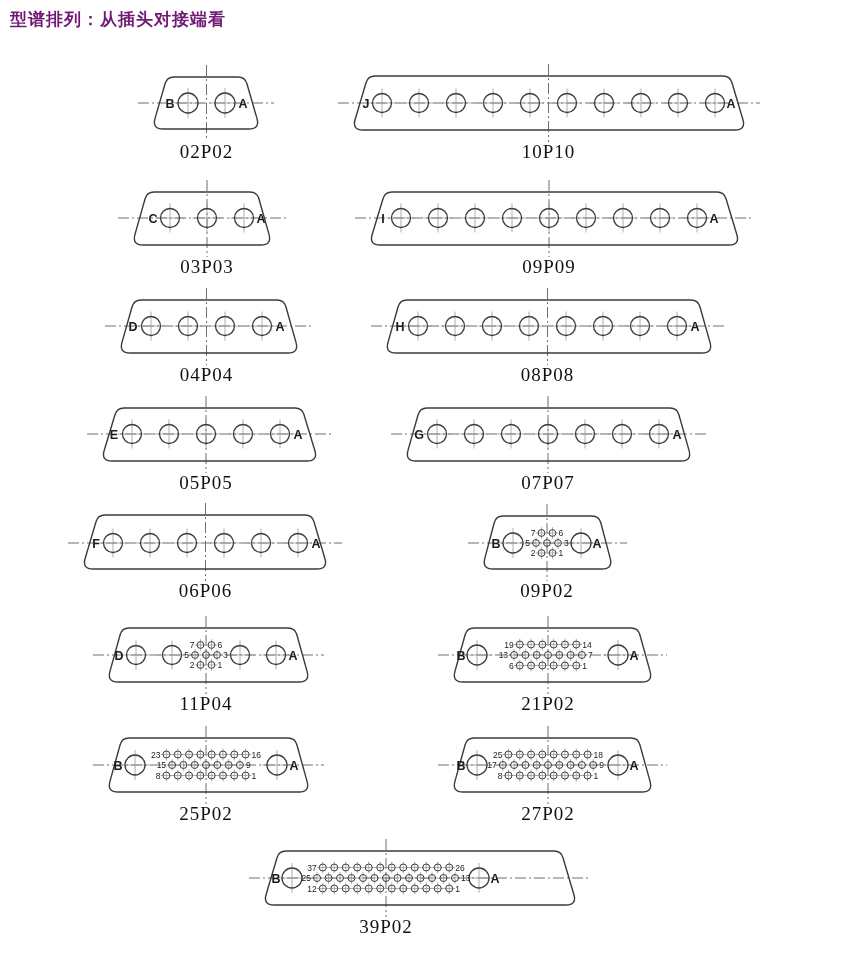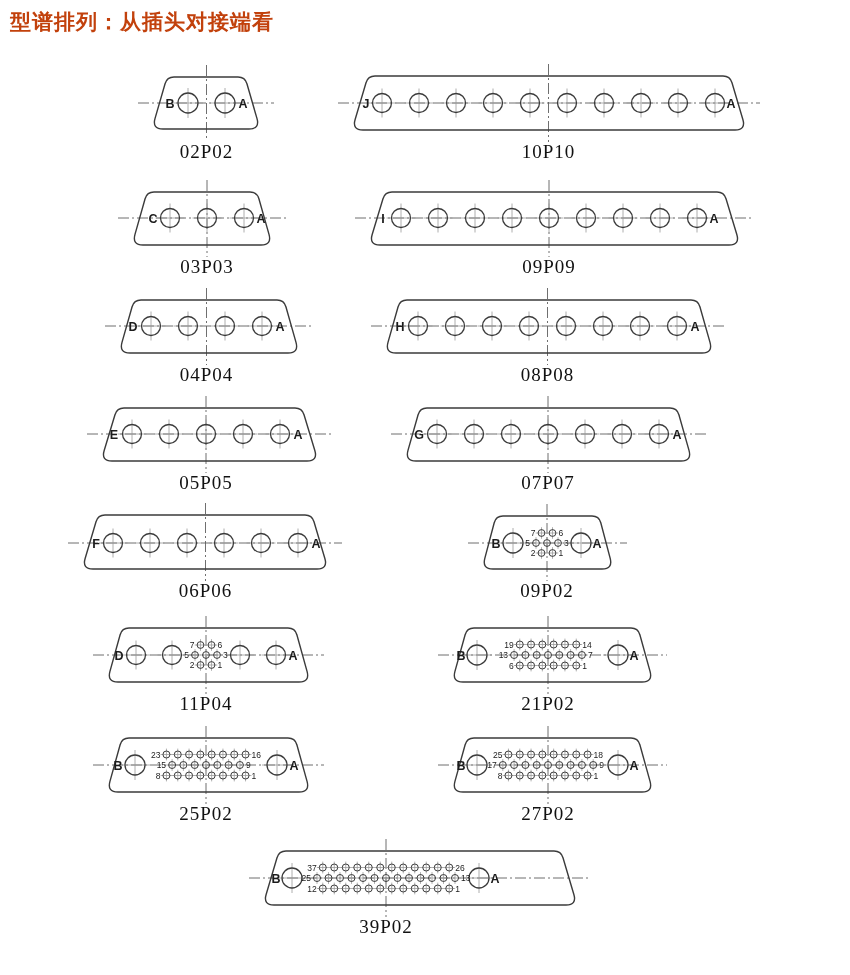--- a/index.html
+++ b/index.html
@@ -5,21 +5,21 @@
   html,body { margin:0; padding:0; background:#ffffff; }
   .page {
     position:relative;
     width:850px; height:975px;
     background:#ffffff;
     font-family:"Liberation Sans", sans-serif;
     overflow:hidden;
   }
   .page-title {
     position:absolute; left:10px; top:8px;
-    font-size:21px; font-weight:bold; color:#c2410c;
+    font-size:17px; font-weight:bold; color:#701a75;
     letter-spacing:1px;
   }
   svg.diagram { position:absolute; left:0; top:0; }
   .cl   { stroke:#5f5f5f; stroke-width:0.9; stroke-dasharray:11 3 2 3; fill:none; }
   .body { fill:none; stroke:#3b3b3b; stroke-width:1.4; stroke-linejoin:round; }
   .pin  { fill:none; stroke:#3b3b3b; stroke-width:1.3; }
   .spin { fill:none; stroke:#3b3b3b; stroke-width:1.0; }
   .xh   { stroke:#9a9a9a; stroke-width:0.8; }
   .letter { font-family:"Liberation Sans", sans-serif; font-size:12.5px; font-weight:600; fill:#1c1c1c; }
   .num    { font-family:"Liberation Sans", sans-serif; font-size:8.5px; font-weight:400; fill:#1c1c1c; }

